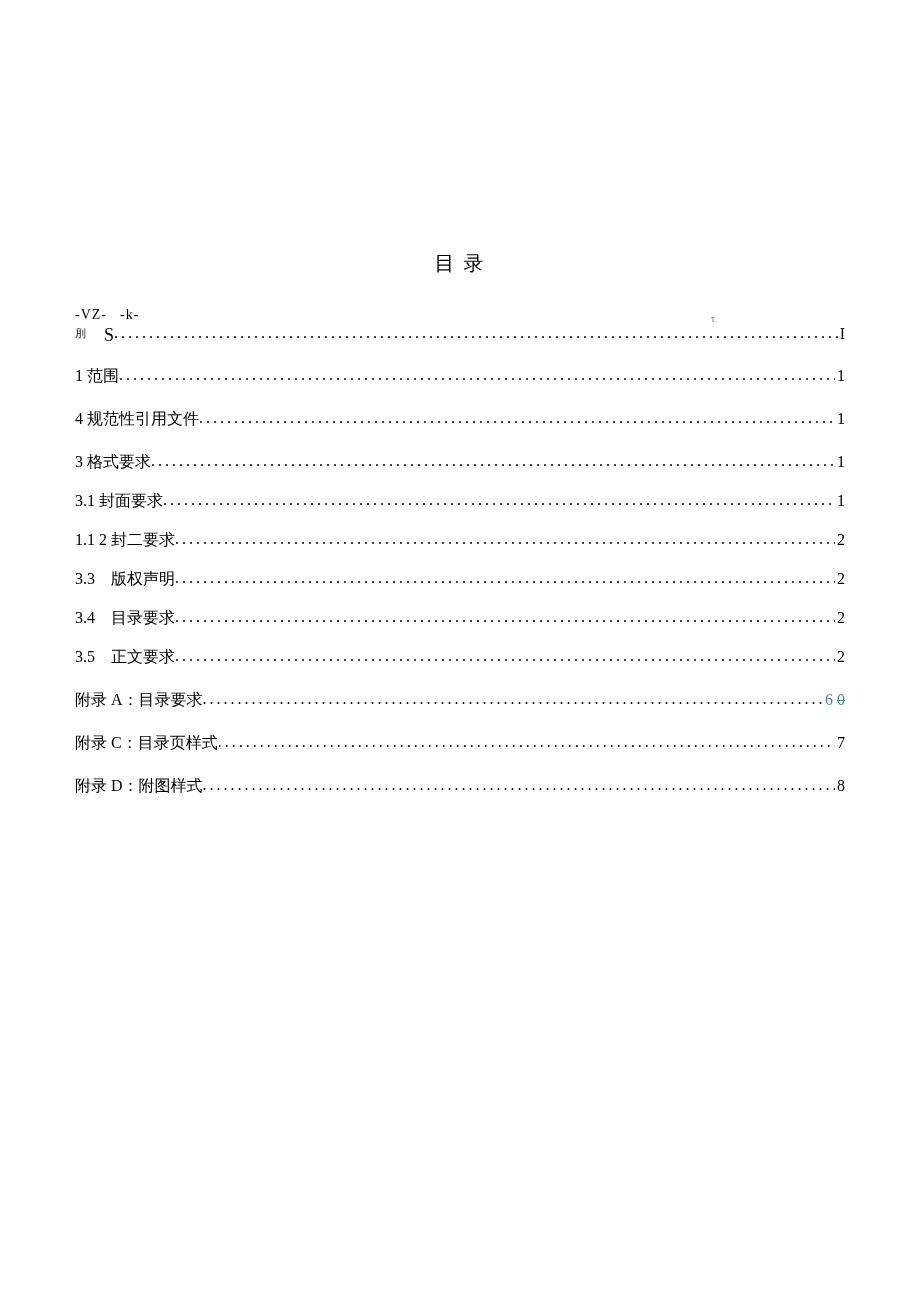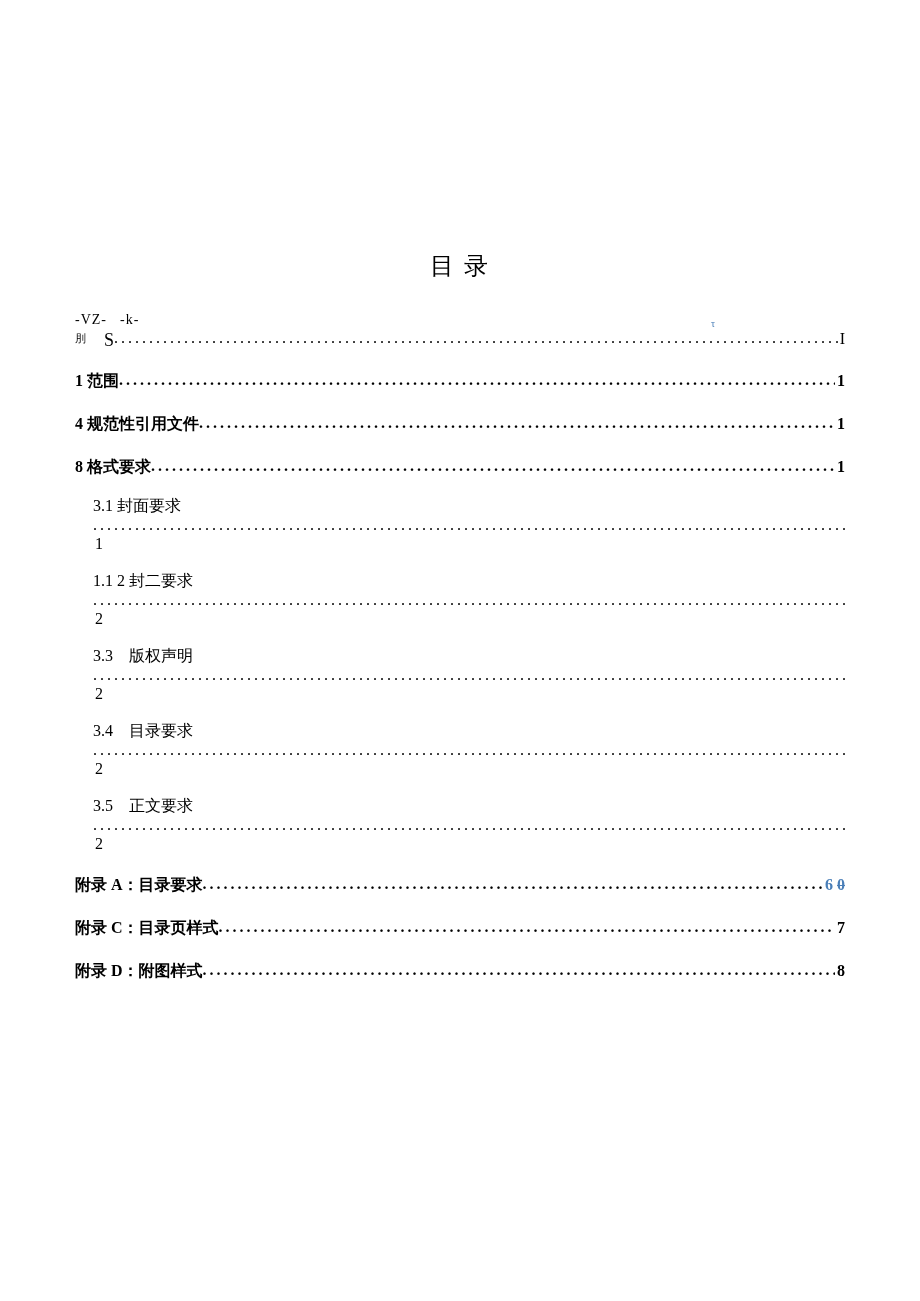--- a/index.html
+++ b/index.html
@@ -9,21 +9,21 @@
       background: #fff;
       font-family: "SimSun", "宋体", serif;
       color: #000;
       position: relative;
     }
     .page {
       padding: 250px 75px 0 75px;
     }
     .title {
       text-align: center;
-      font-size: 24px;
+      font-size: 20px;
       font-weight: normal;
       margin-bottom: 30px;
       letter-spacing: 2px;
     }
     .header-artifact {
       font-size: 14px;
       position: relative;
     }
     .header-artifact .line1 {
       color: #000;
@@ -43,27 +43,24 @@
     .toc-entry {
       display: flex;
       align-items: baseline;
       font-size: 16px;
       white-space: nowrap;
       overflow: hidden;
     }
     .toc-entry.level-0 {
       margin-top: 22px;
       margin-bottom: 6px;
-      font-weight: bold;
     }
     .toc-entry.level-1 {
-      margin-left: 18px;
       margin-top: 18px;
       margin-bottom: 2px;
-      flex-direction: column;
     }
     .toc-entry.artifact-line {
        margin-top: 0;
     }
     .toc-label {
       flex: 0 0 auto;
     }
     .toc-dots {
       flex: 1 1 auto;
       overflow: hidden;
@@ -131,21 +128,21 @@
     <span class="toc-page">1</span>
   </div>
 
   <div class="toc-entry level-0">
     <span class="toc-label">4 规范性引用文件</span>
     <span class="toc-dots"></span>
     <span class="toc-page">1</span>
   </div>
 
   <div class="toc-entry level-0">
-    <span class="toc-label">8 格式要求</span>
+    <span class="toc-label">3 格式要求</span>
     <span class="toc-dots"></span>
     <span class="toc-page">1</span>
   </div>
 
   <div class="toc-entry level-1">
     <span class="toc-label">3.1 封面要求</span>
     <span class="toc-dots"></span>
     <span class="toc-page">1</span>
   </div>
 

